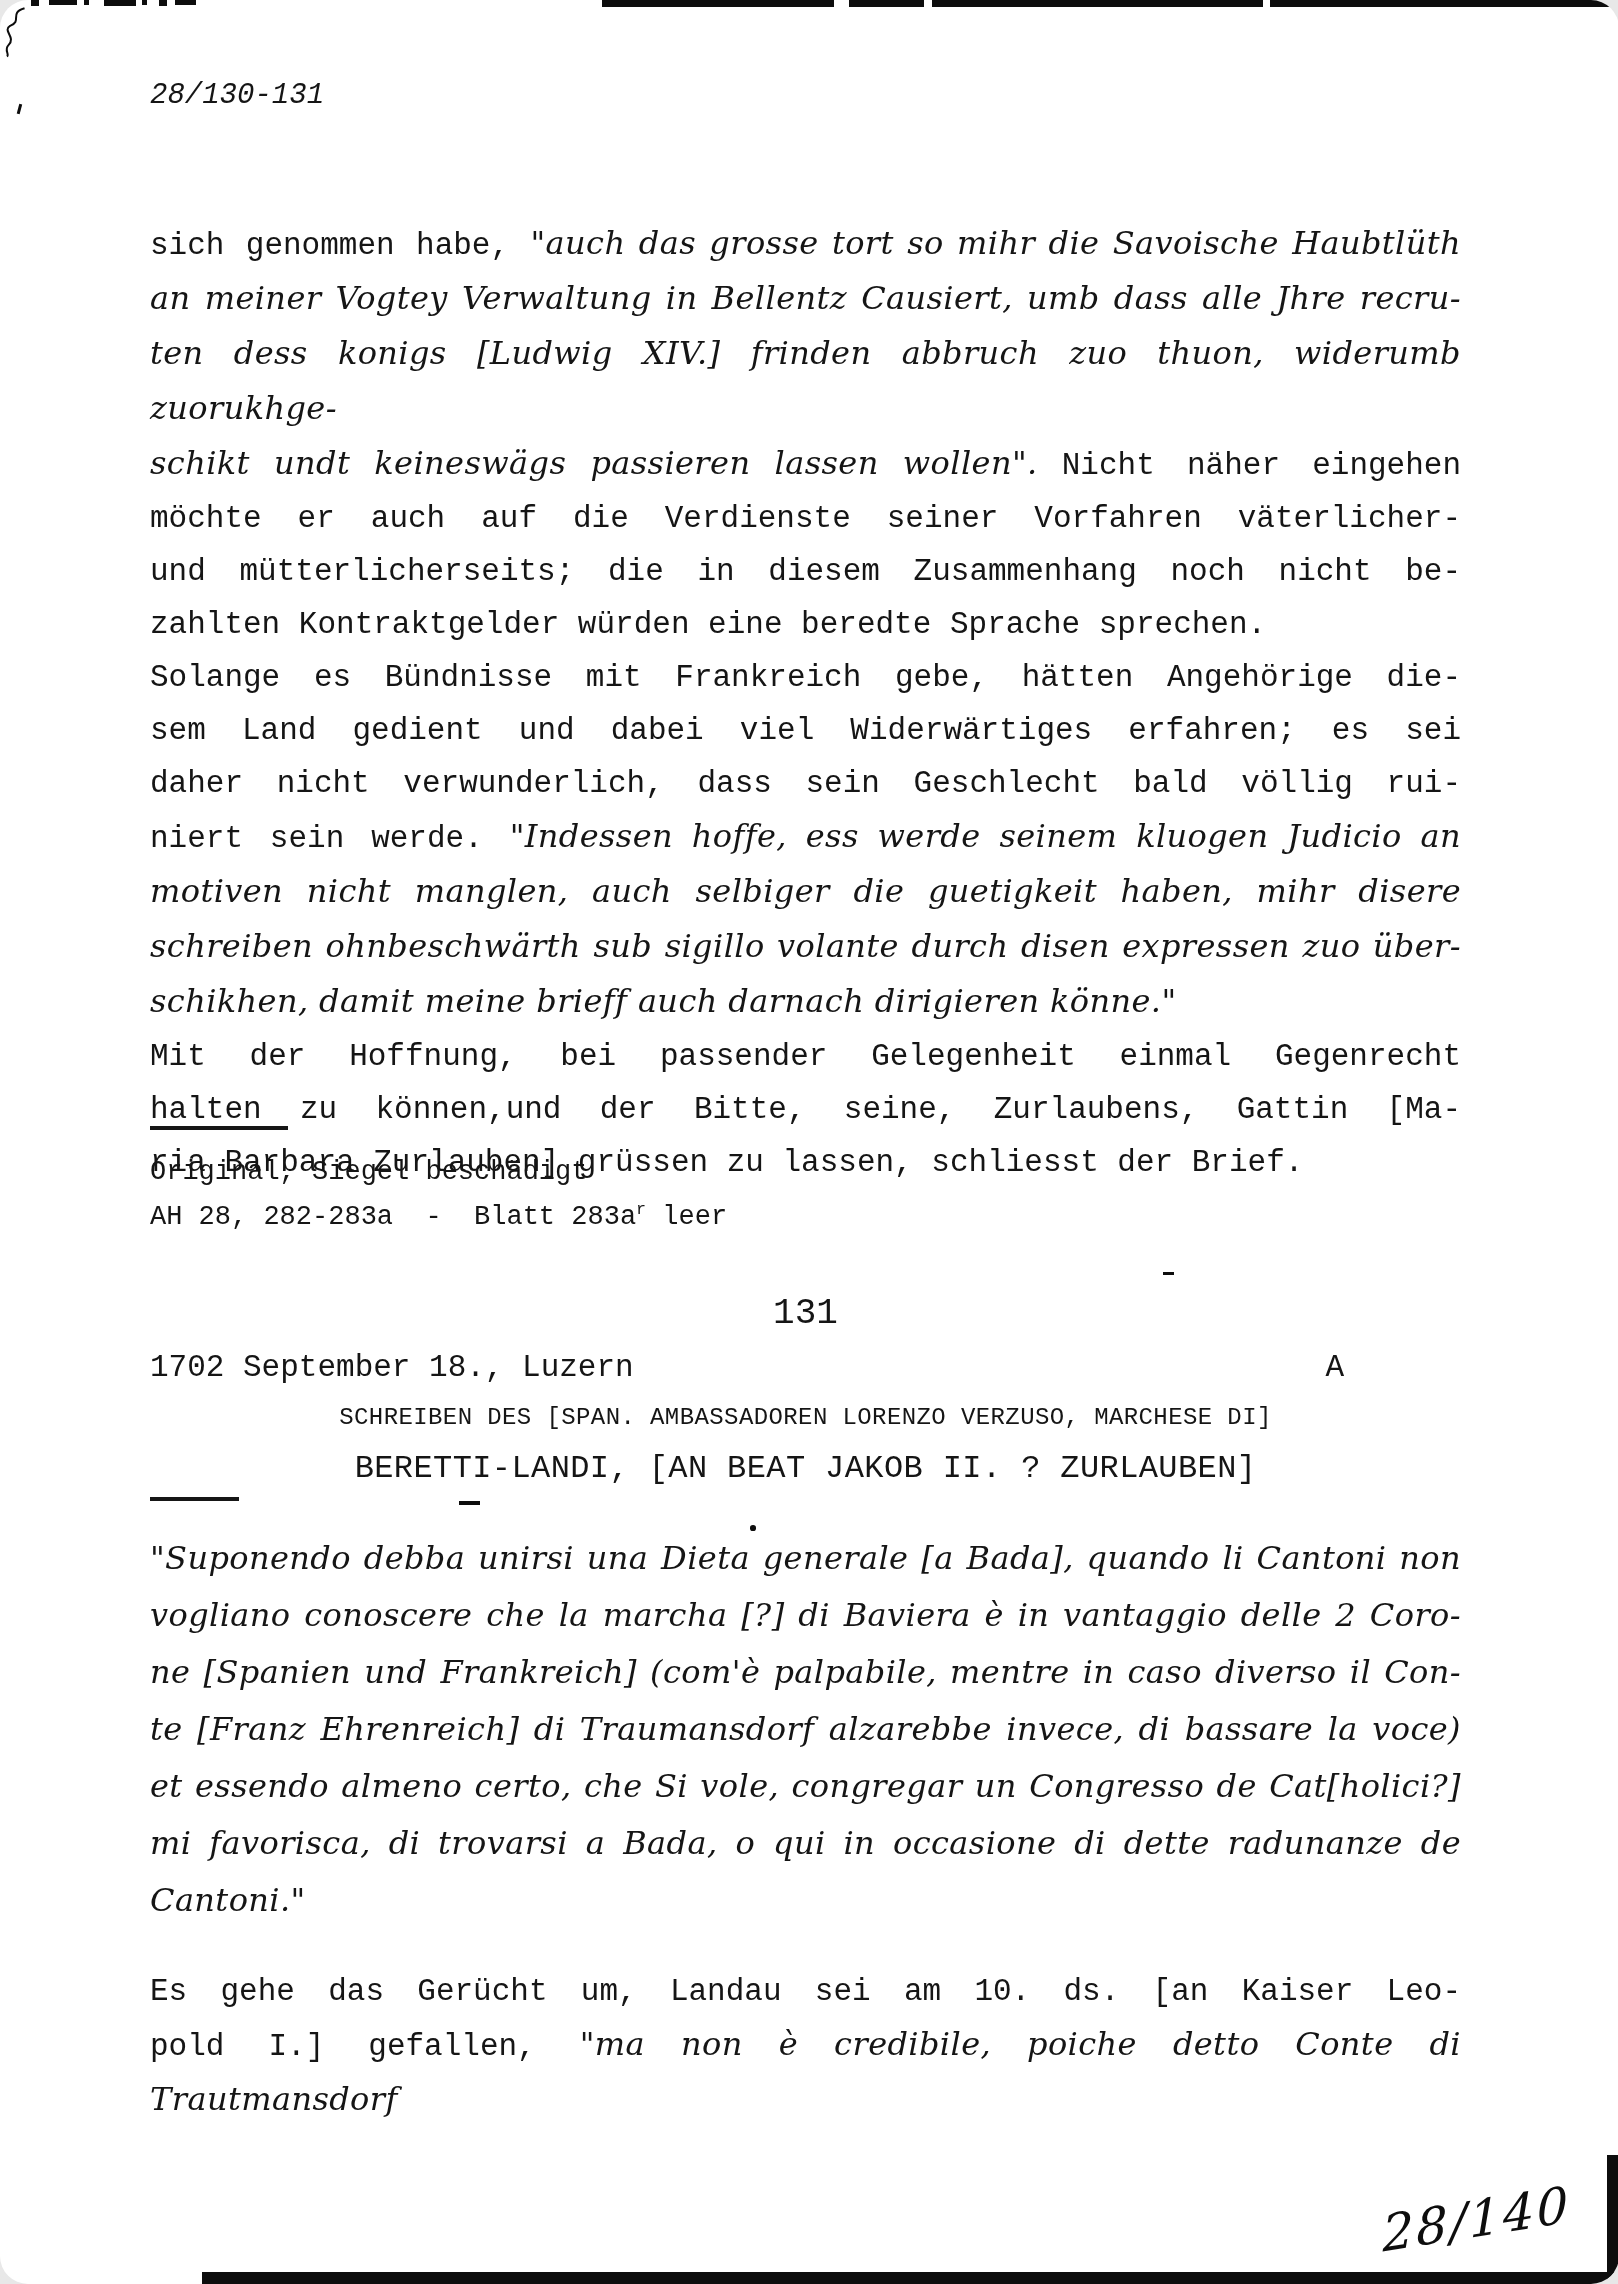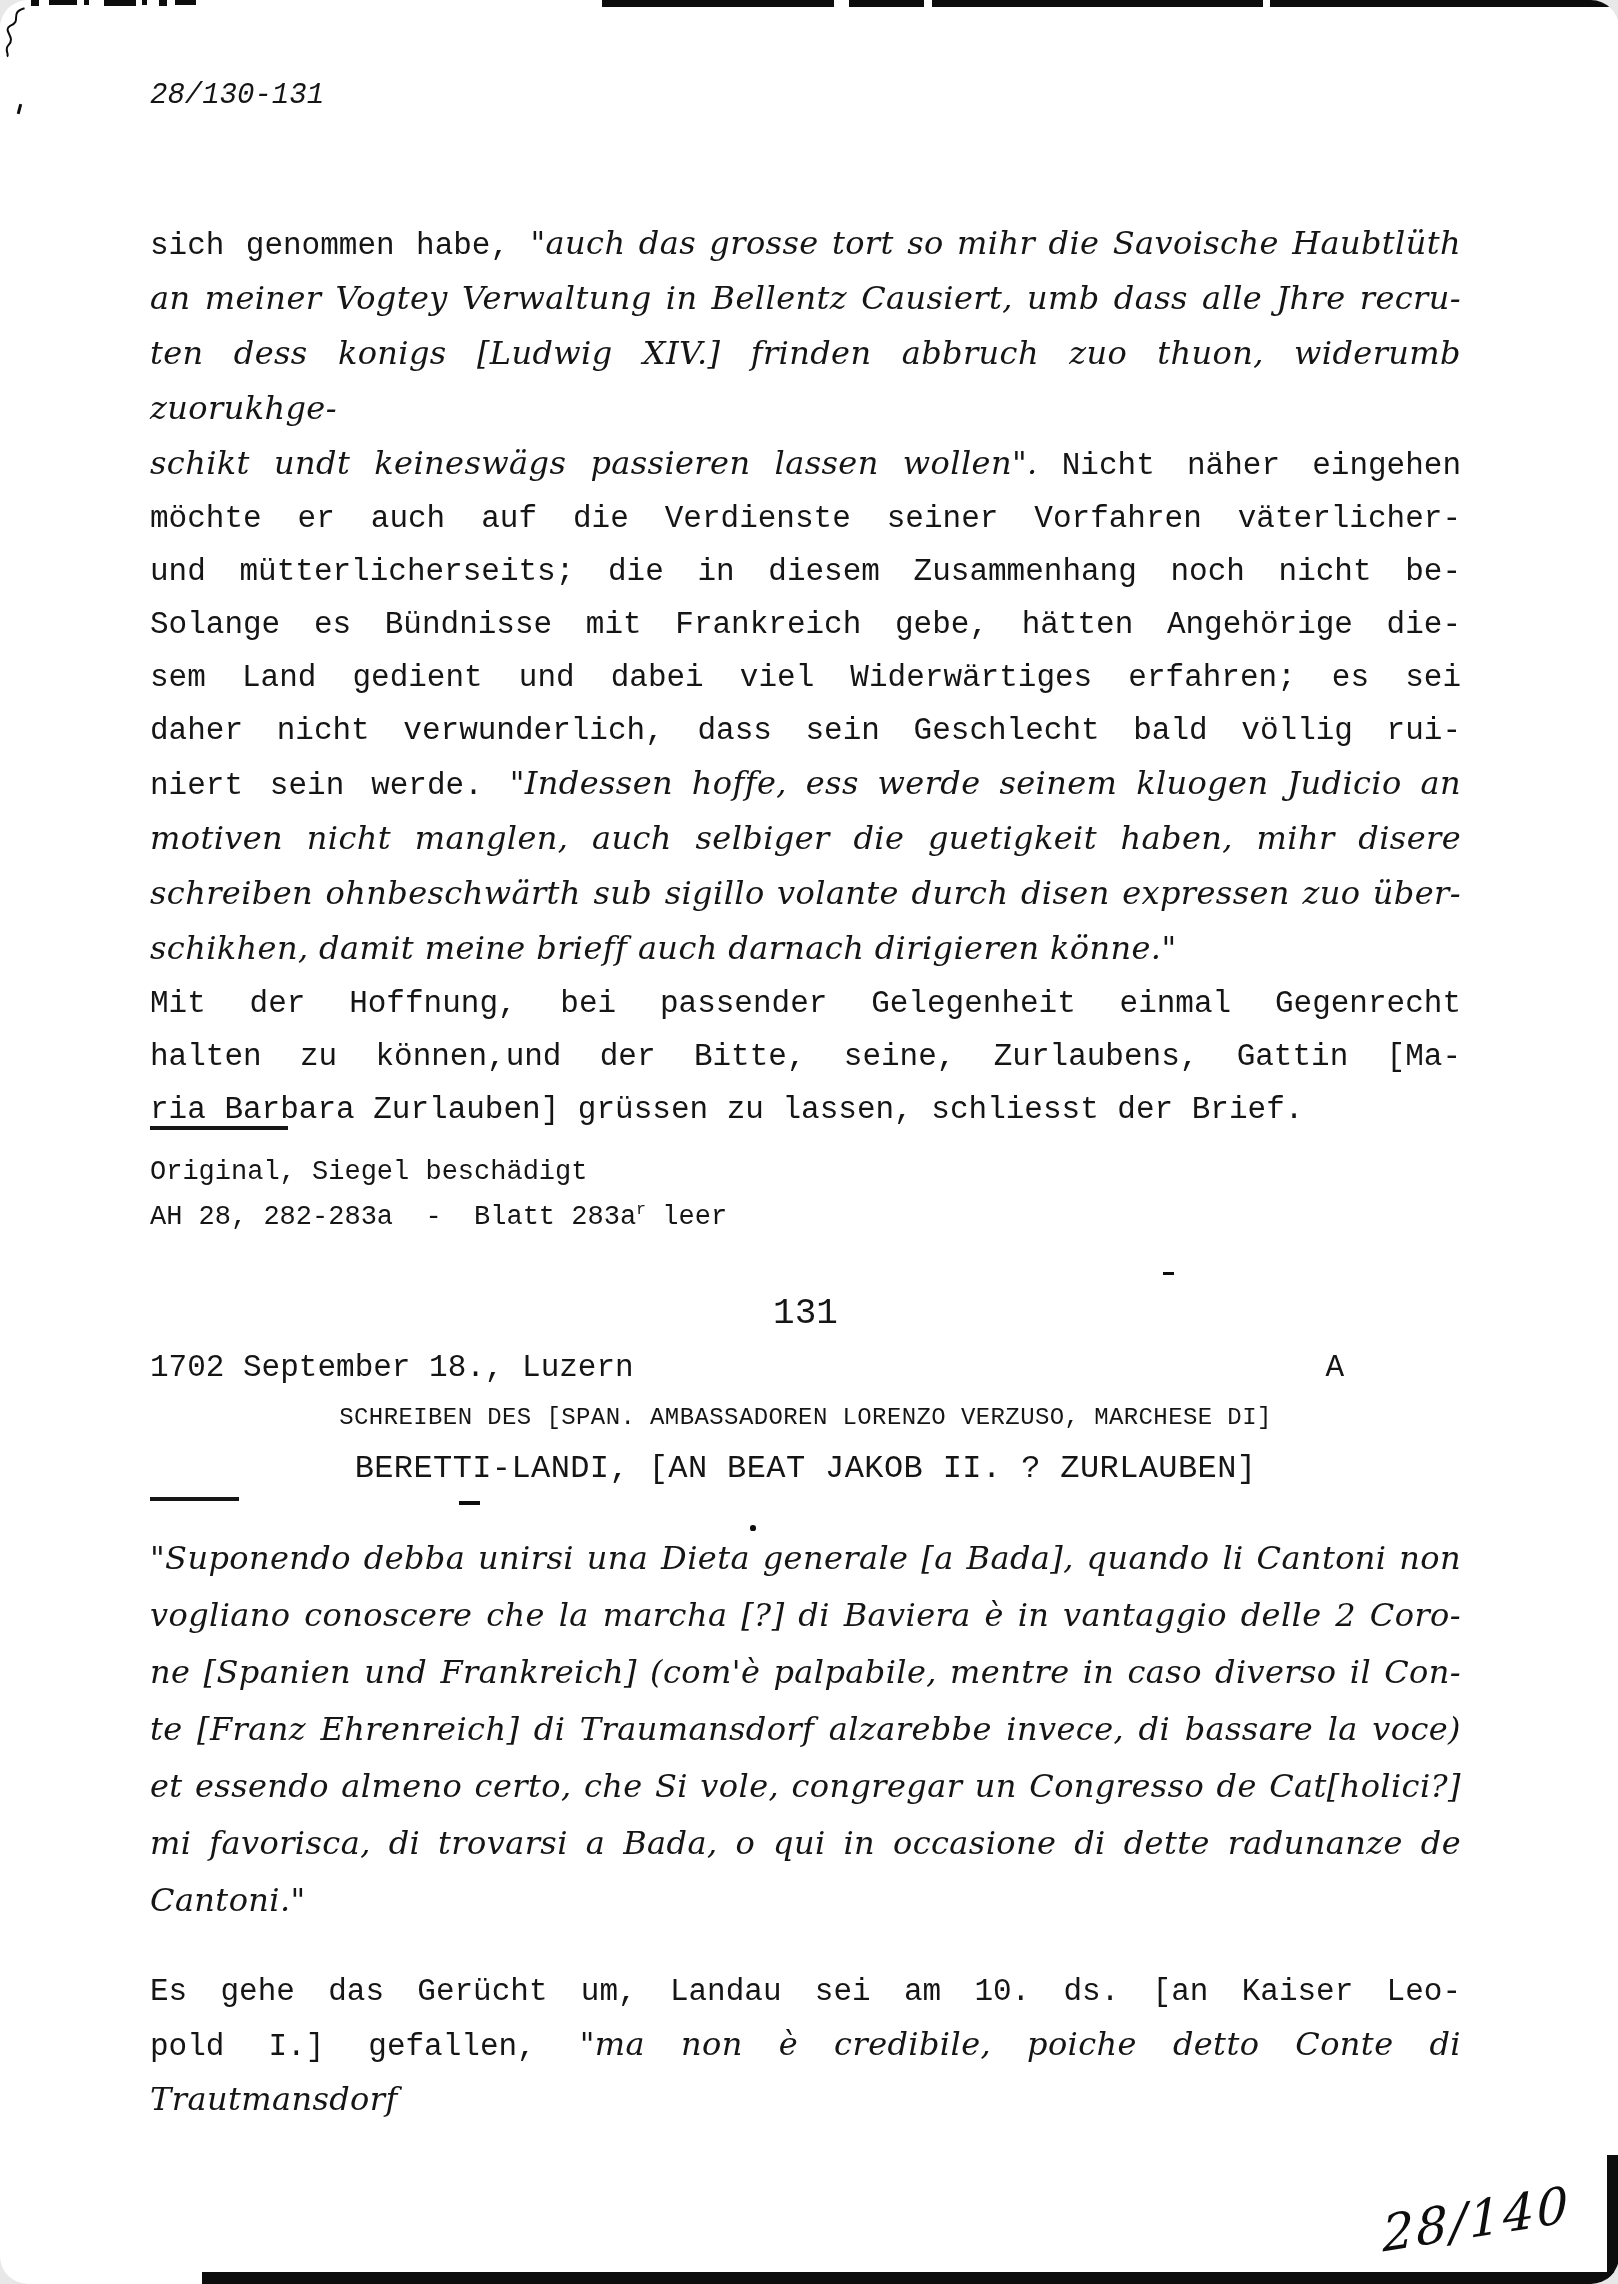--- a/index.html
+++ b/index.html
@@ -82,20 +82,21 @@
 
     <div id="ref-header" class="abs">28/130-131</div>
 
     <div id="main-block" class="abs">
         <div class="line justify"><span class="ro">sich genommen habe, </span><span class="it">"auch das grosse tort so mihr die Savoische Haubtlüth</span></div>
         <div class="line justify"><span class="it">an meiner Vogtey Verwaltung in Bellentz Causiert, umb dass alle Jhre recru-</span></div>
         <div class="line justify"><span class="it">ten dess konigs [Ludwig XIV.] frinden abbruch zuo thuon, widerumb zuorukhge-</span></div>
         <div class="line justify"><span class="it">schikt undt keineswägs passieren lassen wollen". </span><span class="ro">Nicht näher eingehen</span></div>
         <div class="line justify"><span class="ro">möchte er auch auf die Verdienste seiner Vorfahren väterlicher-</span></div>
         <div class="line justify"><span class="ro">und mütterlicherseits; die in diesem Zusammenhang noch nicht be-</span></div>
+        <div class="line"><span class="ro">zahlten Kontraktgelder würden eine beredte Sprache sprechen.</span></div>
         <div class="line justify"><span class="ro">Solange es Bündnisse mit Frankreich gebe, hätten Angehörige die-</span></div>
         <div class="line justify"><span class="ro">sem Land gedient und dabei viel Widerwärtiges erfahren; es sei</span></div>
         <div class="line justify"><span class="ro">daher nicht verwunderlich, dass sein Geschlecht bald völlig rui-</span></div>
         <div class="line justify"><span class="ro">niert sein werde. </span><span class="it">"Indessen hoffe, ess werde seinem kluogen Judicio an</span></div>
         <div class="line justify"><span class="it">motiven nicht manglen, auch selbiger die guetigkeit haben, mihr disere</span></div>
         <div class="line justify"><span class="it">schreiben ohnbeschwärth sub sigillo volante durch disen expressen zuo über-</span></div>
         <div class="line"><span class="it">schikhen, damit meine brieff auch darnach dirigieren könne."</span></div>
         <div class="line justify"><span class="ro">Mit der Hoffnung, bei passender Gelegenheit einmal Gegenrecht</span></div>
         <div class="line justify"><span class="ro">halten zu können,und der Bitte, seine, Zurlaubens, Gattin [Ma-</span></div>
         <div class="line"><span class="ro">ria Barbara Zurlauben] grüssen zu lassen, schliesst der Brief.</span></div>

